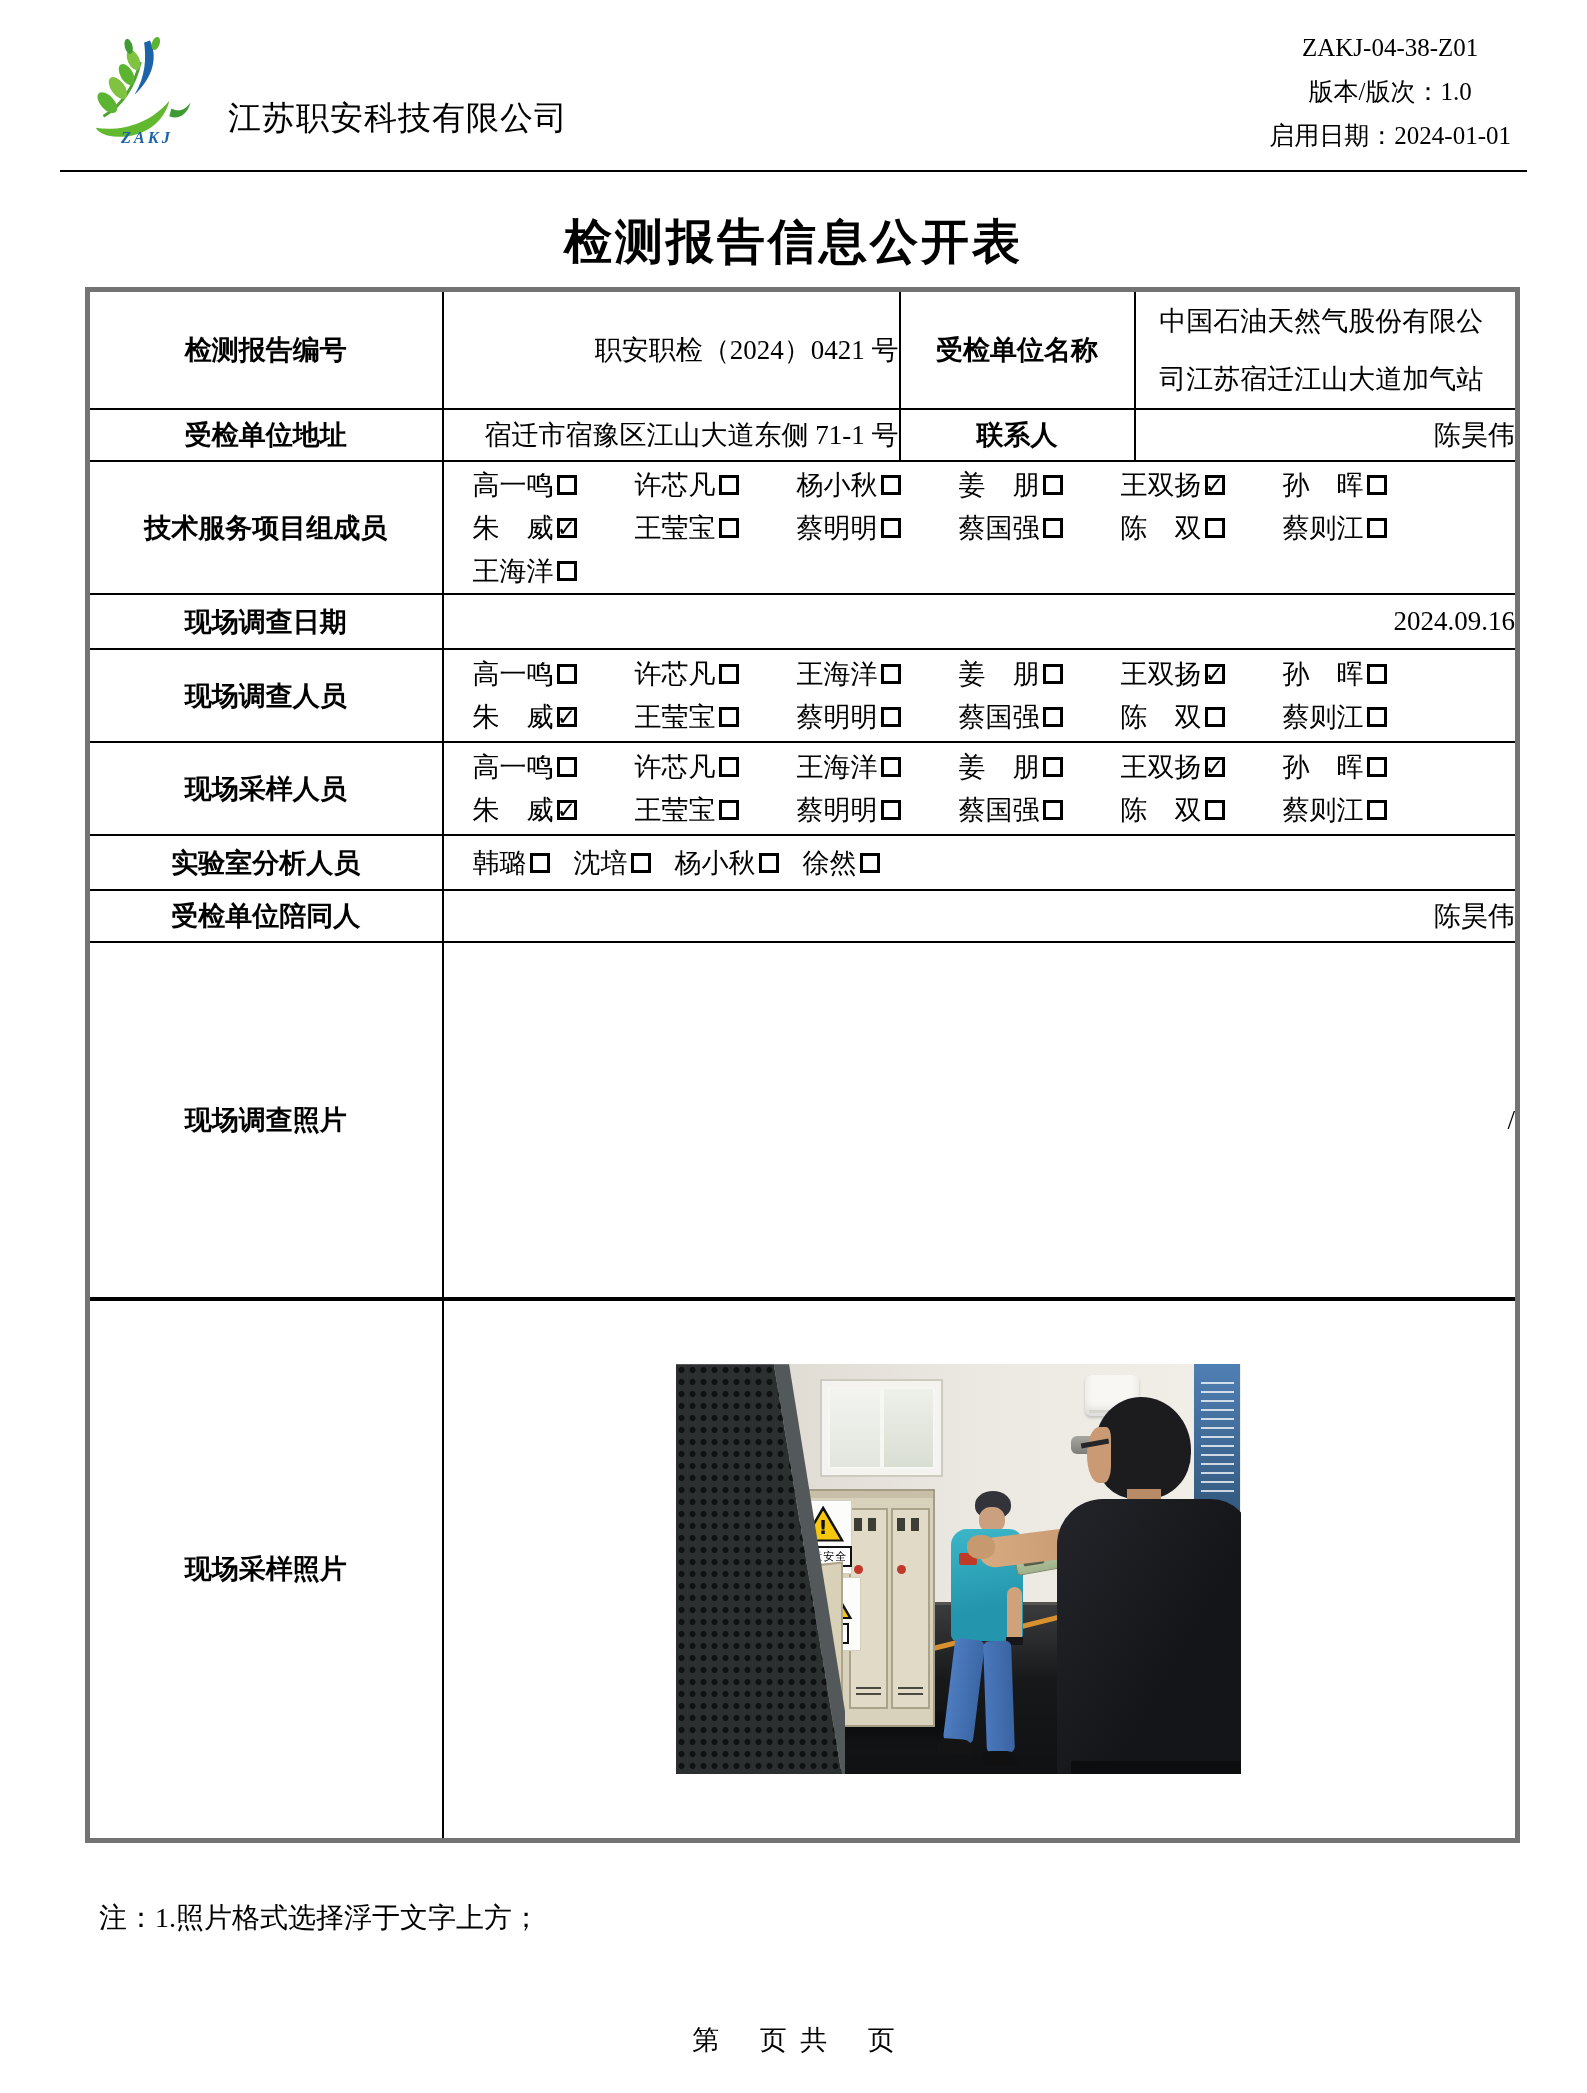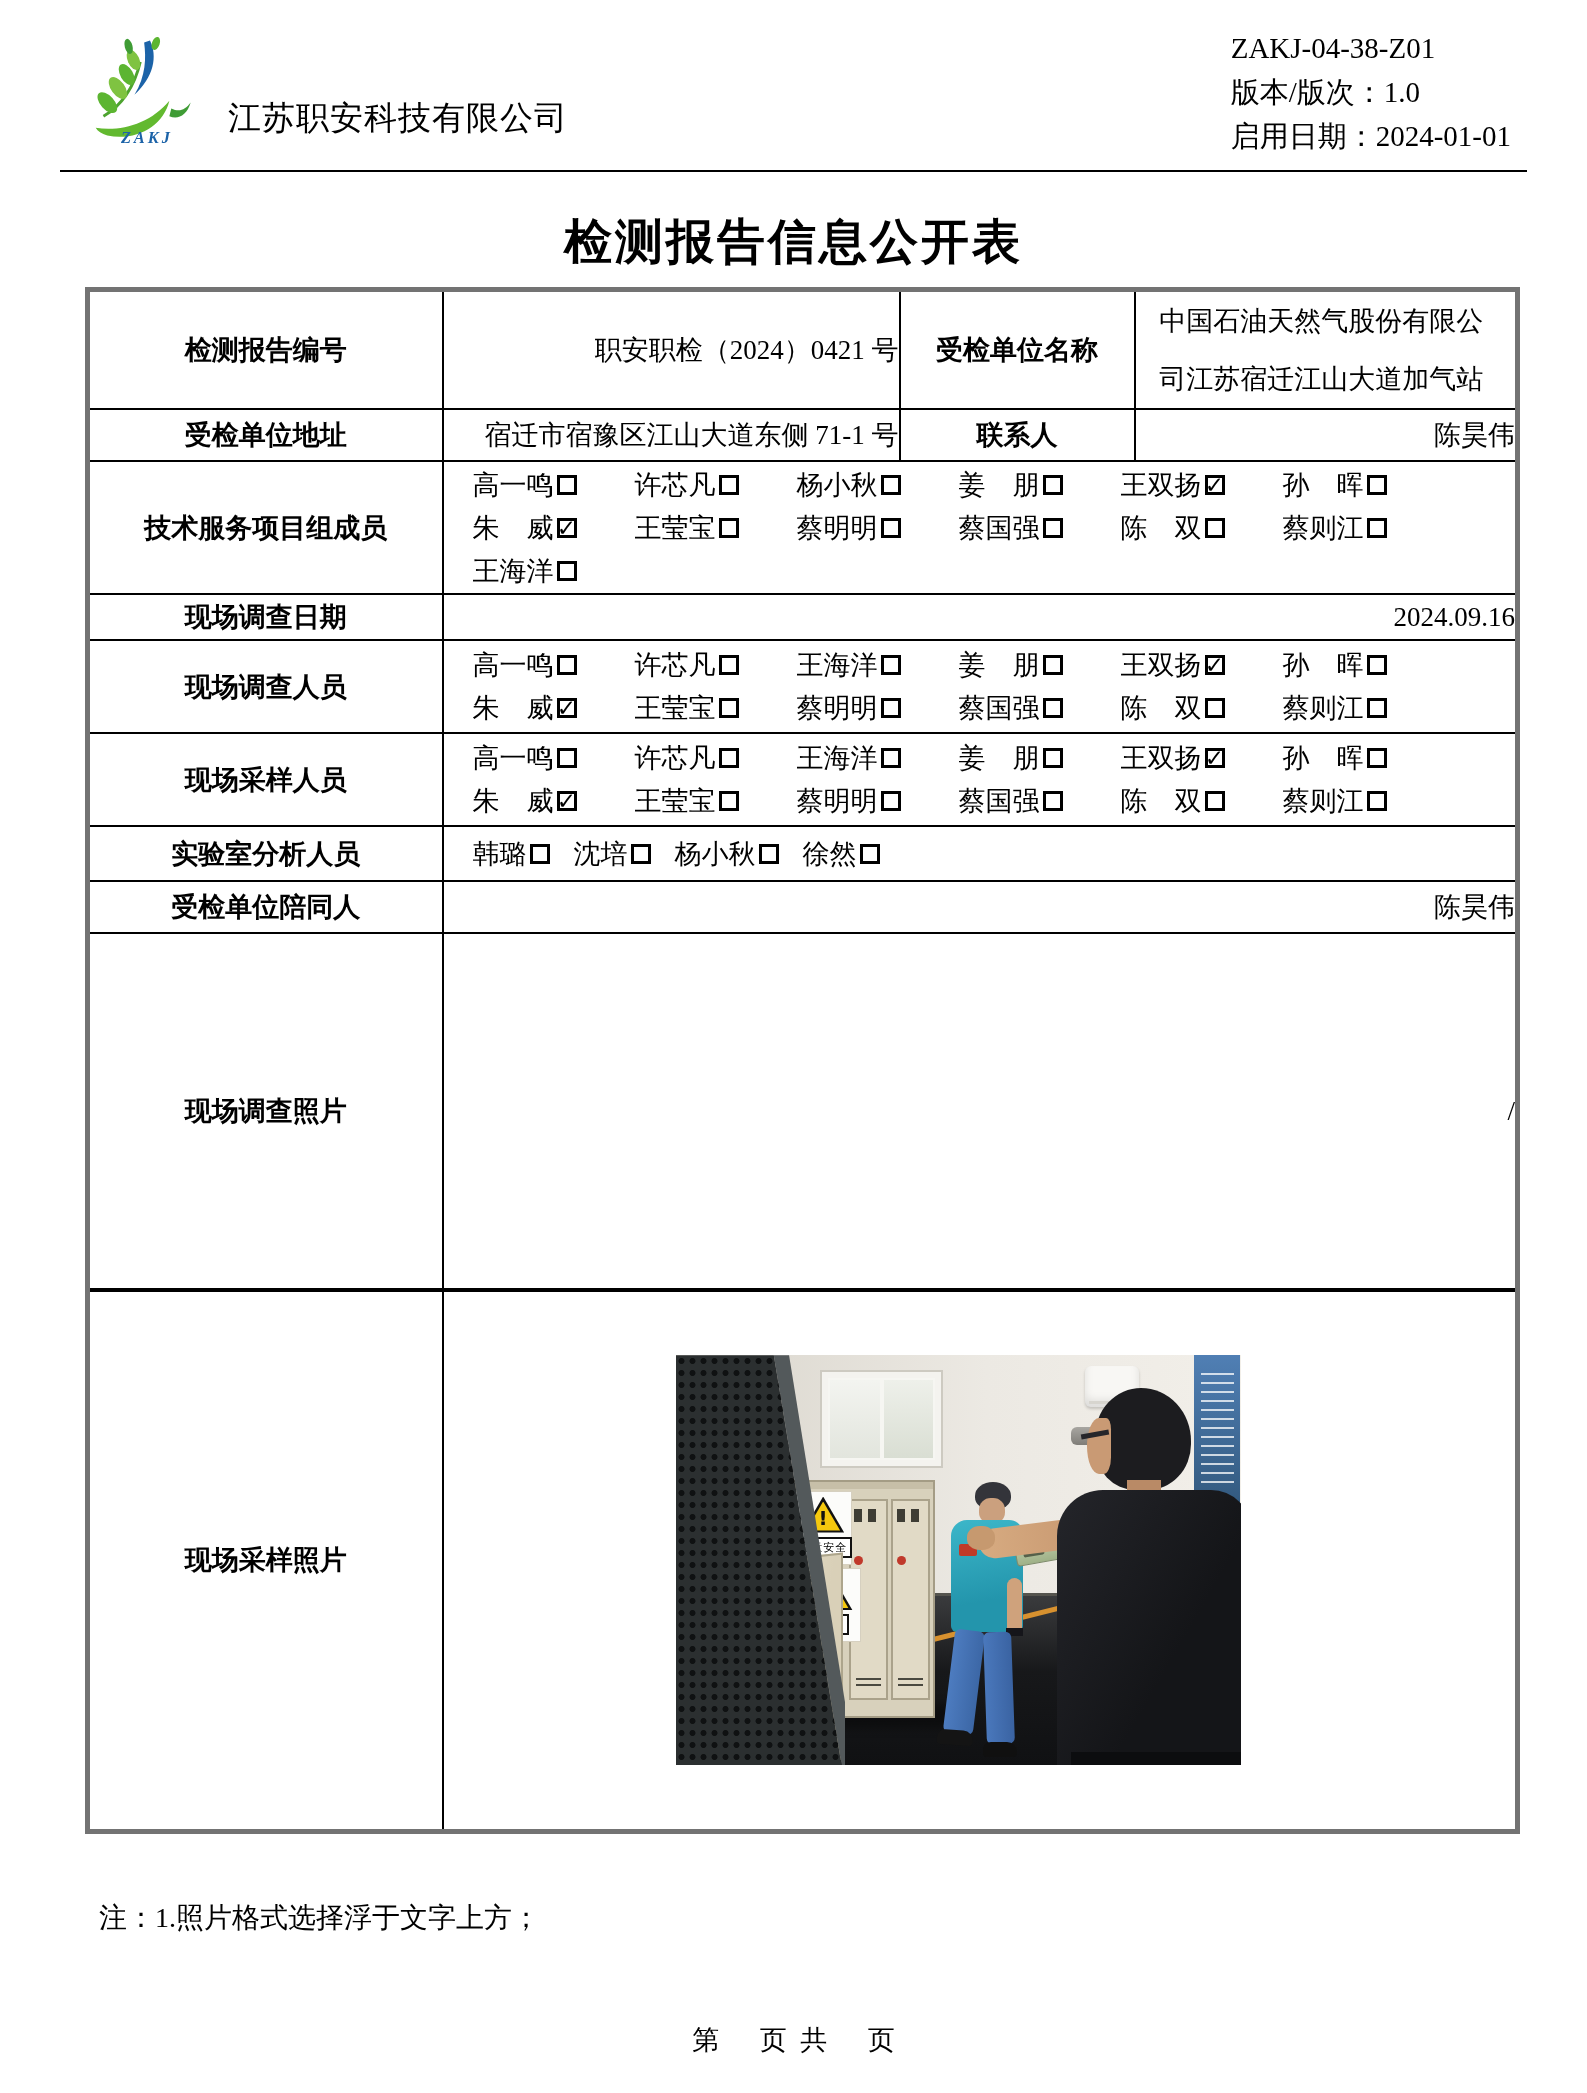--- a/index.html
+++ b/index.html
@@ -6,33 +6,33 @@
   html,body { margin:0; padding:0; }
   body {
     width:1587px; height:2093px; position:relative; overflow:hidden;
     background:#ffffff; color:#000;
     font-family:"Liberation Serif","DejaVu Serif",serif;
   }
   
   .hdr { position:absolute; left:60px; right:60px; top:0; height:172px; border-bottom:2px solid #000; }
   .logo { position:absolute; left:26px; top:34px; width:126px; height:112px; }
   .company { position:absolute; left:168px; top:96px; font-size:33px; letter-spacing:1px; }
-  .hdr-meta { position:absolute; right:16px; top:26px; text-align:left; font-size:29px; line-height:44px; }
+  .hdr-meta { position:absolute; right:16px; top:26px; text-align:center; font-size:25px; line-height:44px; }
   
   .doc-title { position:absolute; top:210px; left:0; width:100%; text-align:center;
                font-size:48px; font-weight:bold; letter-spacing:3px; }
   
   table.form { position:absolute; left:85px; top:287px; width:1430px;
                border-collapse:collapse; table-layout:fixed; border:5px solid #737373; }
   table.form td { border:2px solid #000; padding:0; vertical-align:middle; font-size:27px; }
   td.lbl { font-weight:bold; font-size:28px; text-align:center; }
   td.ctr { text-align:right; }
   .unitname { width:332px; margin:0 auto; line-height:58px; text-align:left; }
   tr.rh1 td{height:113px} tr.rh2 td{height:52px} tr.rh3 td{height:133px}
-  tr.rh4 td{height:46px} tr.rh5 td{height:93px} tr.rh6 td{height:55px}
+  tr.rh4 td{height:55px} tr.rh5 td{height:93px} tr.rh6 td{height:55px}
   tr.rh7 td{height:93px} tr.rh8 td{height:55px} tr.rh9 td{height:52px}
   tr.rh10 td{height:357px} tr.rh11 td{height:541px}
   tr.photo2 td { border-top:4px solid #000; }
   
   .mline { display:flex; align-items:center; height:43px; padding-left:29px; }
   .member { width:162px; display:flex; align-items:center; }
   .mline.lab .member { width:auto; margin-right:24px; }
   .pname { white-space:pre; font-size:27px; }
   .cbx { flex:0 0 auto; width:20px; height:20px; border:3px solid #000; margin-left:3px;
          display:flex; align-items:center; justify-content:center; overflow:visible;

